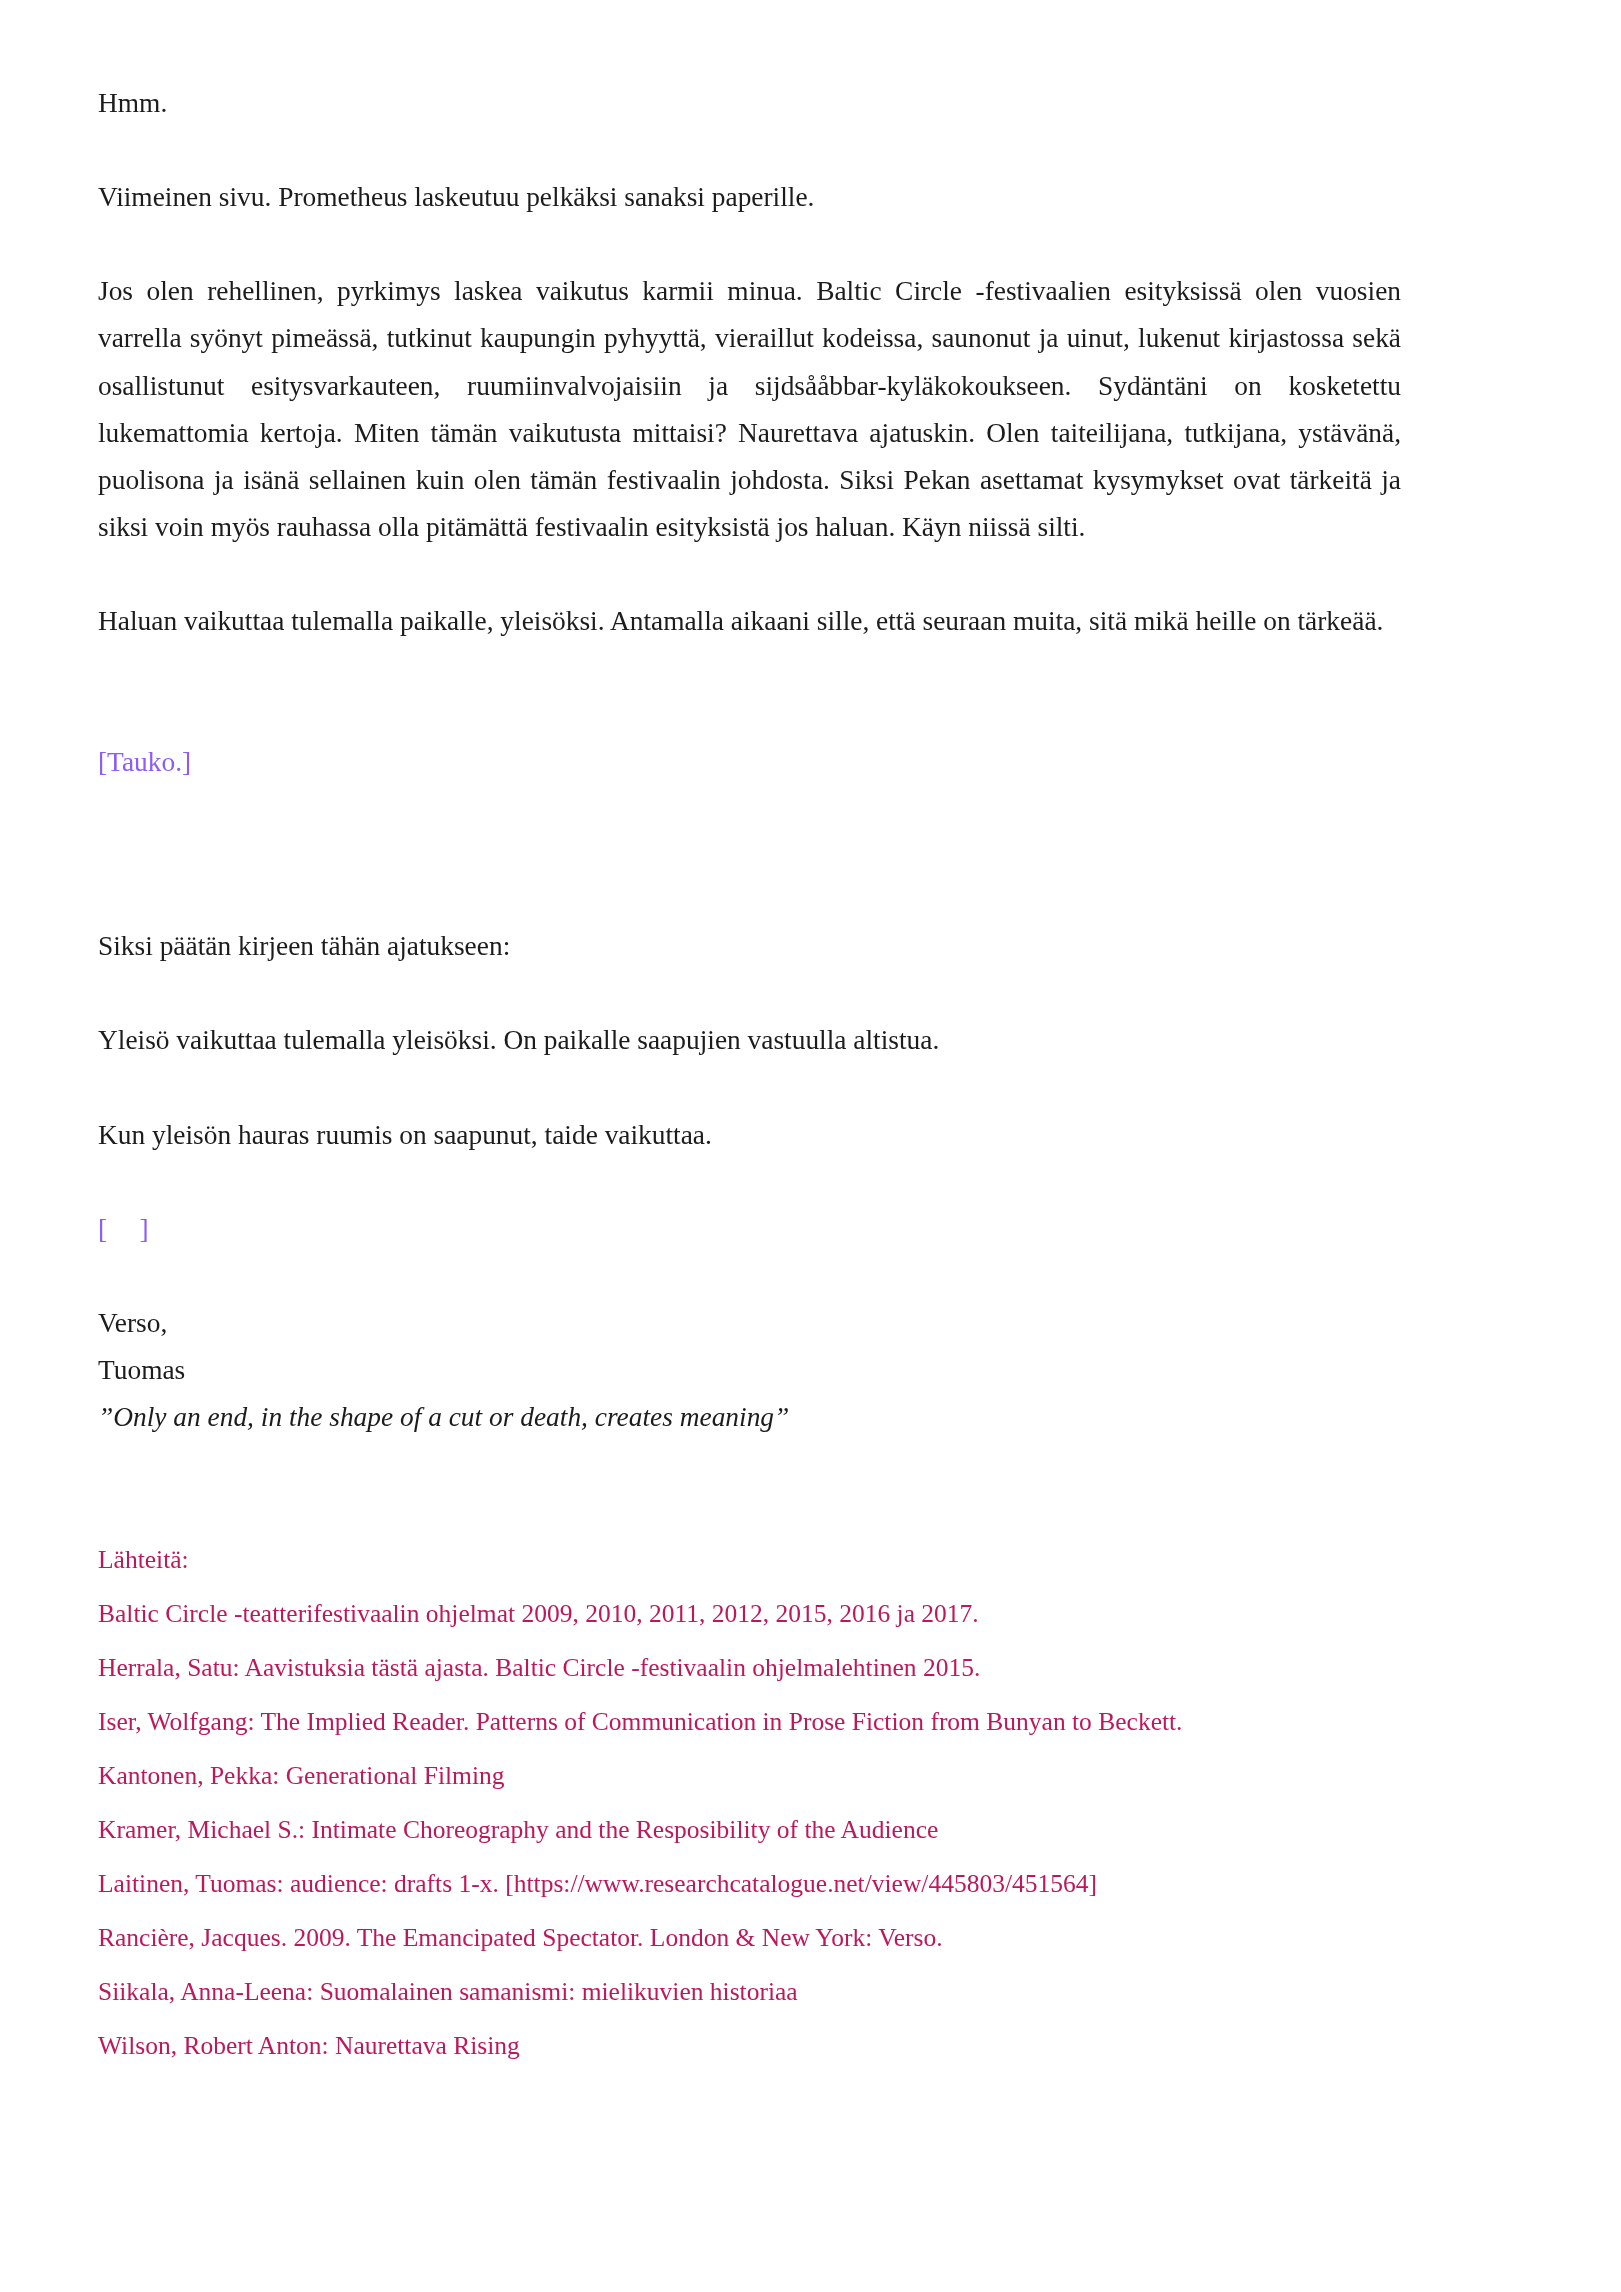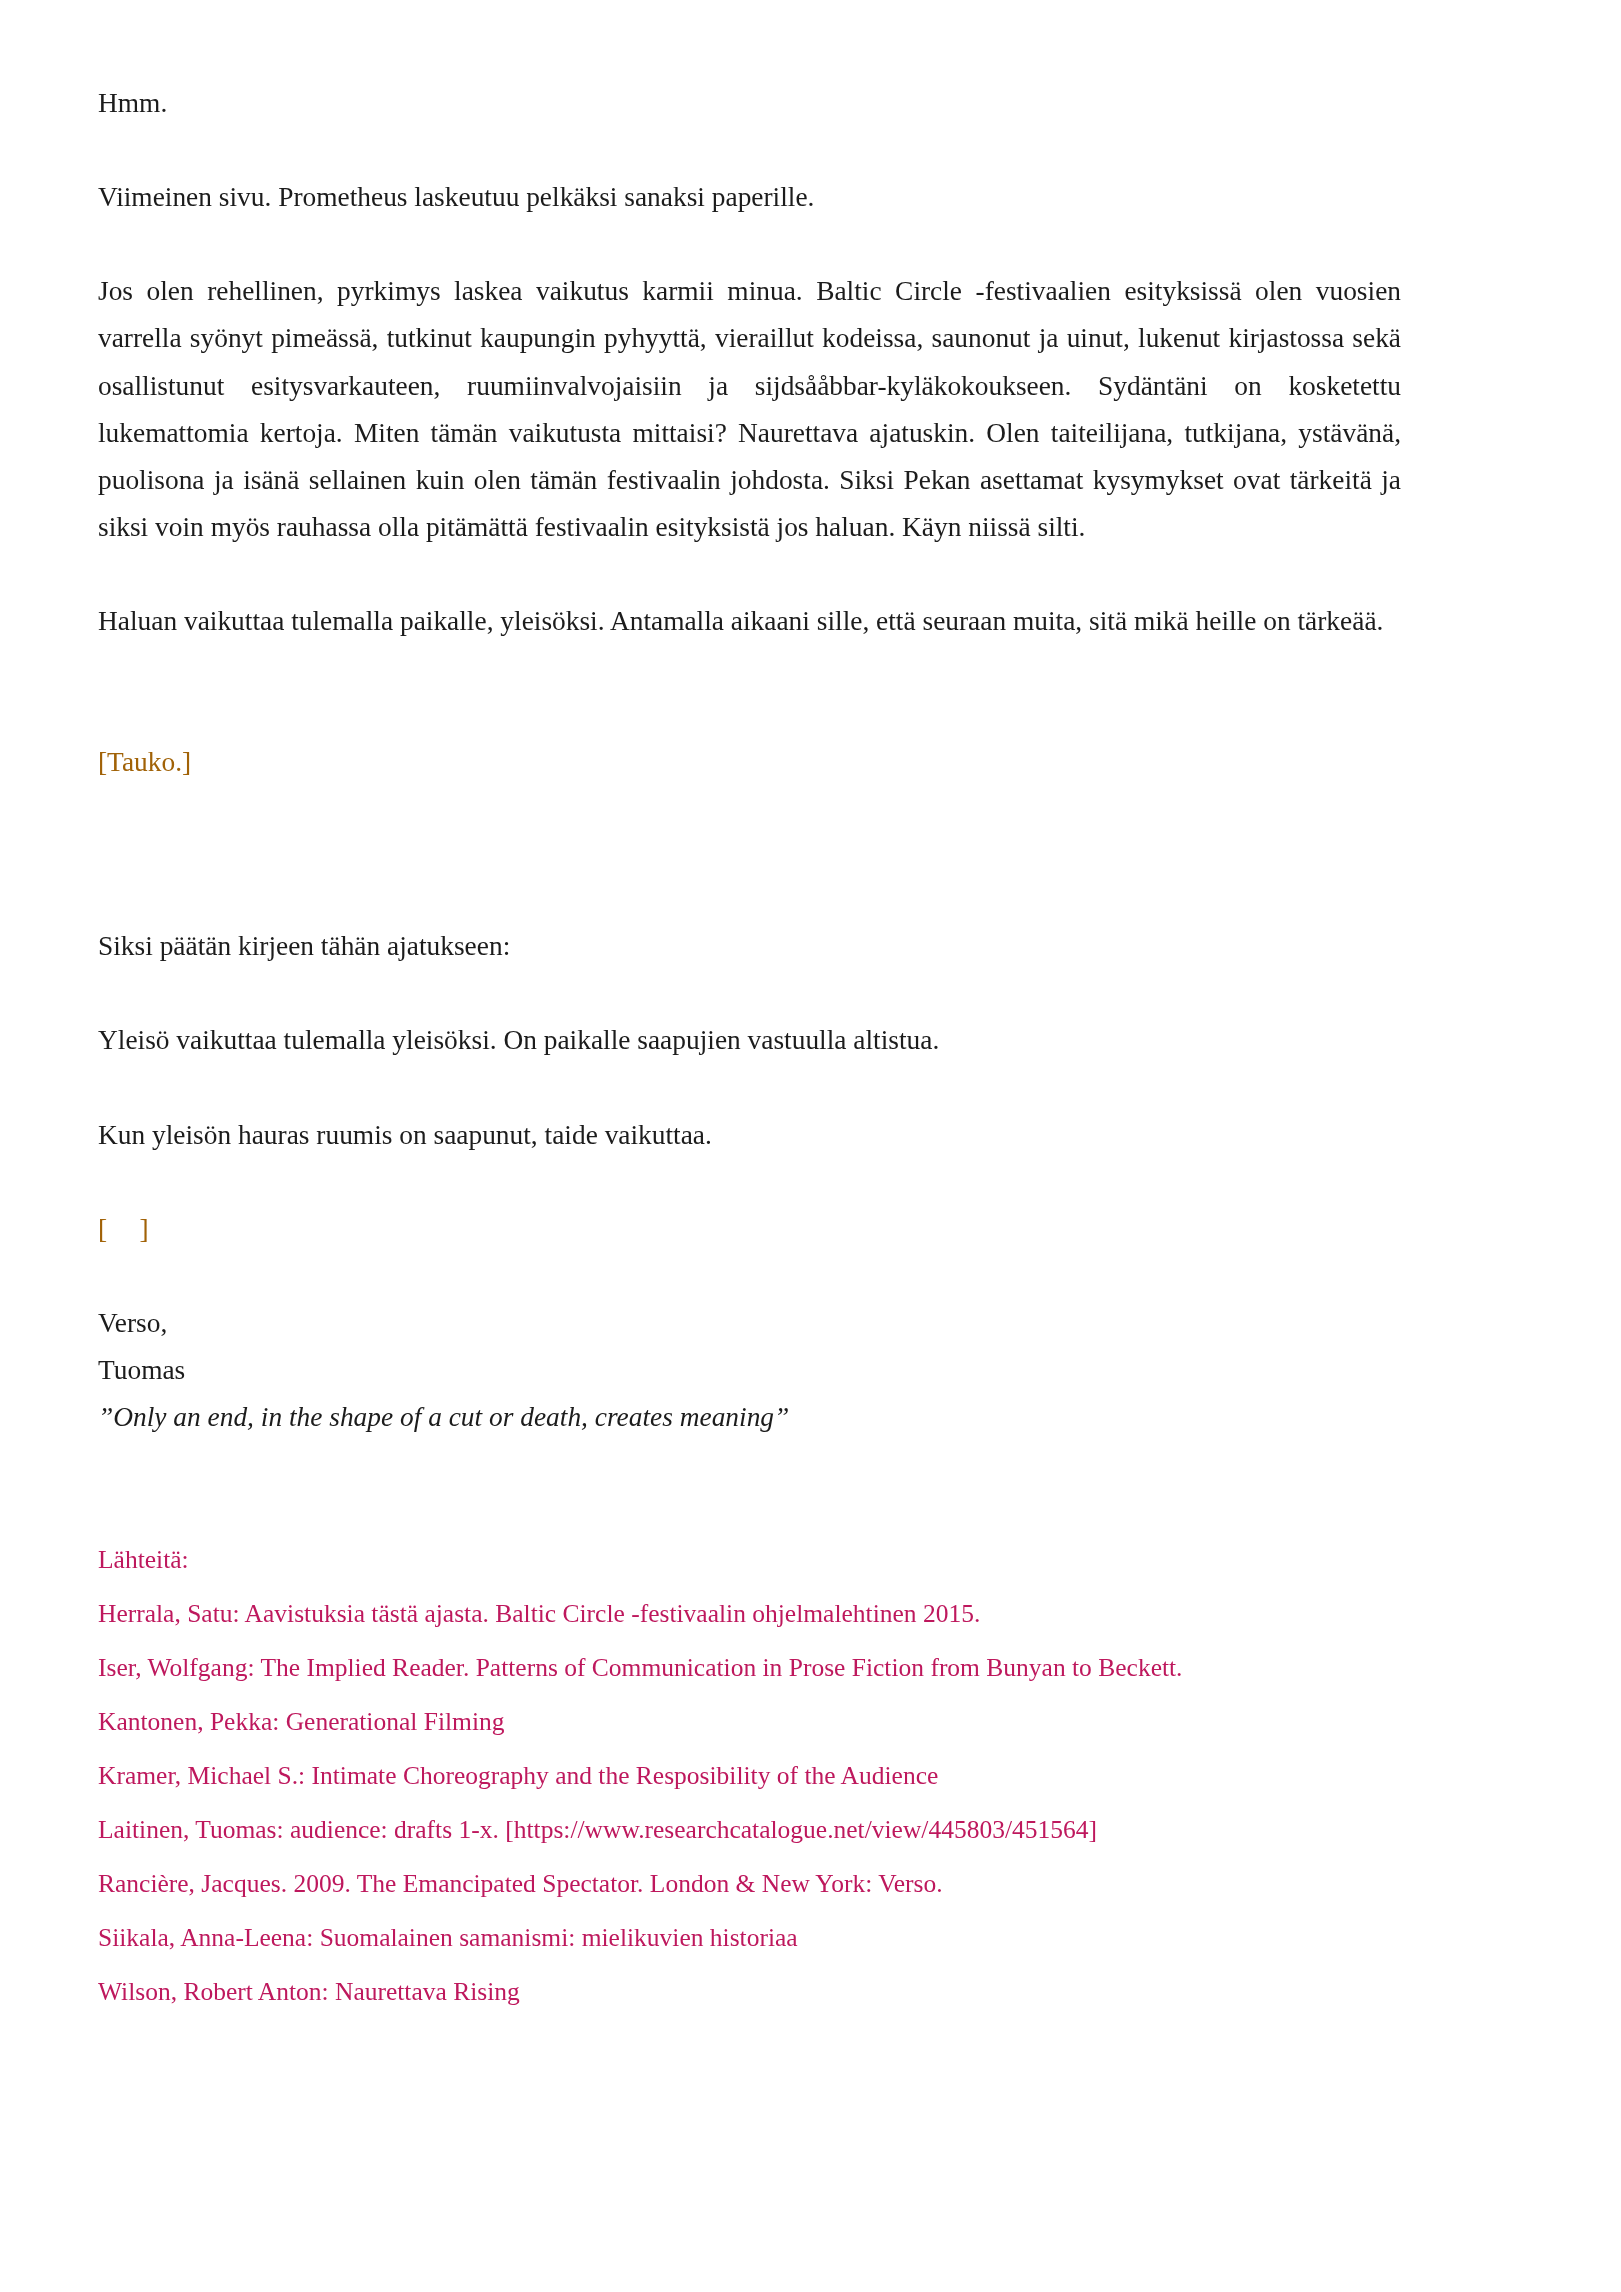--- a/index.html
+++ b/index.html
@@ -19,21 +19,21 @@
     color: #1c1c1c;
   }
   .para {
     margin: 0 0 47px 0;
     text-align: justify;
   }
   .para.no-justify {
     text-align: left;
   }
   .red {
-    color: #a16207;
+    color: #8b5cf6;
   }
   .pause {
     margin: 94px 0 137px 0;
     text-align: left;
   }
   .bracket {
     margin: 0 0 47px 0;
     text-align: left;
     letter-spacing: 1px;
   }
@@ -85,20 +85,21 @@
   <p class="para bracket red">[&nbsp;&nbsp;&nbsp;&nbsp;]</p>
 
   <p class="signoff">
     <span class="signoff-line">Verso,</span>
     <span class="signoff-line">Tuomas</span>
     <span class="quote-line">”Only an end, in the shape of a cut or death, creates meaning”</span>
   </p>
 
   <div class="sources">
     <p class="source-heading">Lähteitä:</p>
+    <p class="source-item">Baltic Circle -teatterifestivaalin ohjelmat 2009, 2010, 2011, 2012, 2015, 2016 ja 2017.</p>
     <p class="source-item">Herrala, Satu: Aavistuksia tästä ajasta. Baltic Circle -festivaalin ohjelmalehtinen 2015.</p>
     <p class="source-item">Iser, Wolfgang: The Implied Reader. Patterns of Communication in Prose Fiction from Bunyan to Beckett.</p>
     <p class="source-item">Kantonen, Pekka: Generational Filming</p>
     <p class="source-item">Kramer, Michael S.: Intimate Choreography and the Resposibility of the Audience</p>
     <p class="source-item">Laitinen, Tuomas: audience: drafts 1-x. [https://www.researchcatalogue.net/view/445803/451564]</p>
     <p class="source-item">Rancière, Jacques. 2009. The Emancipated Spectator. London &amp; New York: Verso.</p>
     <p class="source-item">Siikala, Anna-Leena: Suomalainen samanismi: mielikuvien historiaa</p>
     <p class="source-item">Wilson, Robert Anton: Naurettava Rising</p>
   </div>
 

